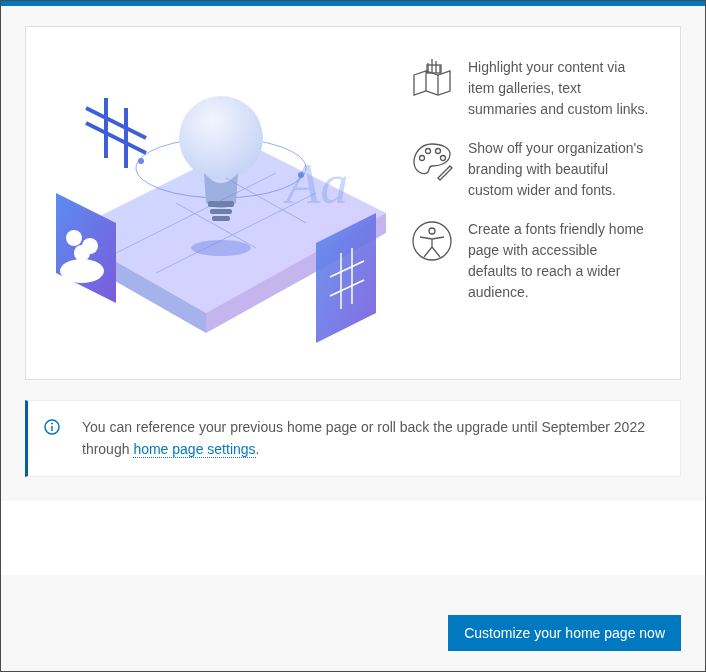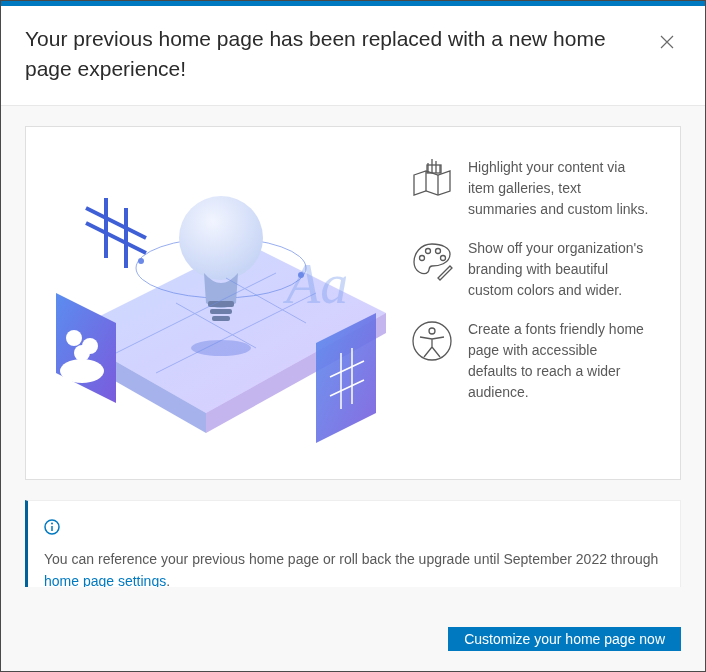--- a/index.html
+++ b/index.html
@@ -12,42 +12,34 @@
   .close-btn svg { width: 16px; height: 16px; stroke: #6a6a6a; }
   .body { padding: 20px 24px 0 24px; background: #f8f8f8; height: calc(100% - 175px); }
   .card { background: #fff; border: 1px solid #dfdfdf; padding: 26px 30px 26px 20px; display: flex; gap: 24px; }
   .illus { width: 340px; height: 300px; flex-shrink: 0; position: relative; font-style: italic; }
   .illus svg { width: 100%; height: 100%; }
   .features { flex: 1; display: flex; flex-direction: column; gap: 18px; padding-top: 4px; }
   .feature { display: flex; gap: 14px; align-items: flex-start; }
   .feature-icon { width: 44px; height: 44px; flex-shrink: 0; }
   .feature-icon svg { width: 44px; height: 44px; stroke: #595959; fill: none; stroke-width: 1.3; }
   .feature-text { font-size: 14px; line-height: 1.5; color: #595959; }
-  .notice { margin-top: 20px; background: #fff; border: 1px solid #eee; border-left: 3px solid #00619b; padding: 16px 20px 16px 16px; display: flex; align-items: flex-start; gap: 14px; flex-direction: column; }
+  .notice { margin-top: 20px; background: #fff; border: 1px solid #eee; border-left: 3px solid #00619b; padding: 16px 20px 16px 16px; display: flex; align-items: flex-start; gap: 22px; }
   .notice-icon { width: 16px; height: 16px; flex-shrink: 0; margin-top: 2px; }
   .notice-icon svg { width: 16px; height: 16px; stroke: #0079c1; fill: none; stroke-width: 1.5; }
   .notice-text { font-size: 14px; line-height: 1.55; color: #595959; }
   .notice-link { color: #0079c1; text-decoration: none; border-bottom: 1px dotted #0079c1; cursor: pointer; }
   .footer { position: absolute; bottom: 0; left: 0; right: 0; padding: 16px 24px 20px; display: flex; justify-content: flex-end; background: #f8f8f8; }
-  .cta { background: #0079c1; color: #fff; border: none; padding: 4px 16px; font-size: 14px; cursor: pointer; margin-top: 24px; }
+  .cta { background: #0079c1; color: #fff; border: none; padding: 10px 16px; font-size: 14px; cursor: pointer; margin-top: 24px; }
 </style>
 </head>
 <body>
 
 <div class="window">
   <div class="topbar"></div>
 
-  <div class="header">
-    <div class="title">Your previous home page has been replaced with a new home page experience!</div>
-    <button class="close-btn">
-      <svg viewBox="0 0 16 16">
-        <path d="M2 2 L14 14 M14 2 L2 14" stroke-width="1.2"></path>
-      </svg>
-    </button>
-  </div>
 
   <div class="body">
     <div class="card">
       <div class="illus">
         <svg viewBox="0 0 340 300">
           <defs>
             <linearGradient id="g1" x1="0" y1="0" x2="1" y2="1">
               <stop offset="0%" stop-color="#5b8def"></stop>
               <stop offset="100%" stop-color="#7a5bdc"></stop>
             </linearGradient>
@@ -126,21 +118,21 @@
           <div class="feature-icon">
             <svg viewBox="0 0 44 44">
               <path d="M22 6 C10 6 4 16 4 24 C4 34 14 38 18 34 C20 32 18 28 22 28 C28 28 40 26 40 16 C40 10 32 6 22 6 Z"></path>
               <circle cx="12" cy="20" r="2.5"></circle>
               <circle cx="18" cy="13" r="2.5"></circle>
               <circle cx="28" cy="13" r="2.5"></circle>
               <circle cx="33" cy="20" r="2.5"></circle>
               <path d="M28 40 L40 28 L42 30 L30 42 Z"></path>
             </svg>
           </div>
-          <div class="feature-text">Show off your organization's branding with beautiful custom colors and wider.</div>
+          <div class="feature-text">Show off your organization's branding with beautiful custom wider and fonts.</div>
         </div>
 
         <div class="feature">
           <div class="feature-icon">
             <svg viewBox="0 0 44 44">
               <circle cx="22" cy="22" r="19"></circle>
               <circle cx="22" cy="12" r="3"></circle>
               <path d="M10 18 L22 20 L34 18 M22 20 L22 28 M22 28 L14 38 M22 28 L30 38"></path>
             </svg>
           </div>

